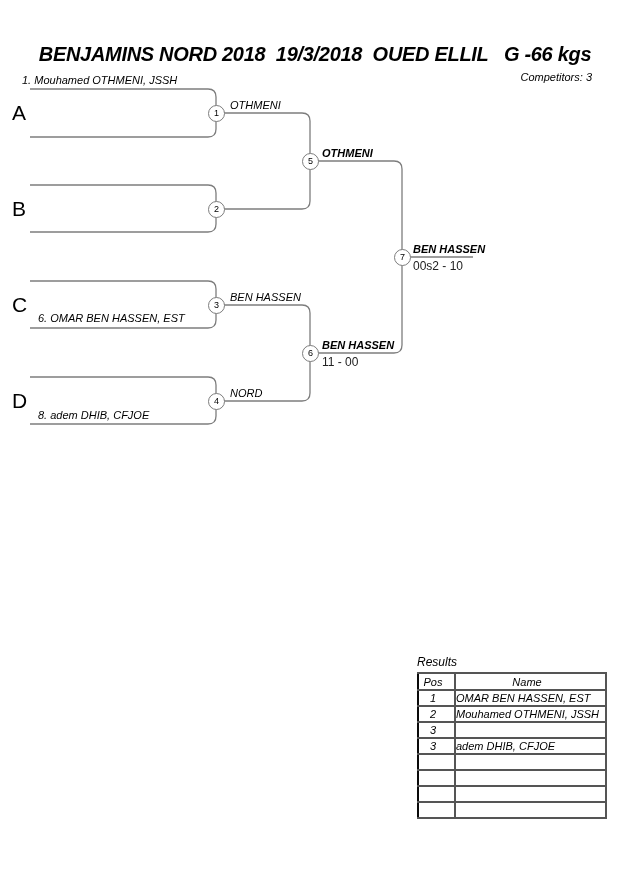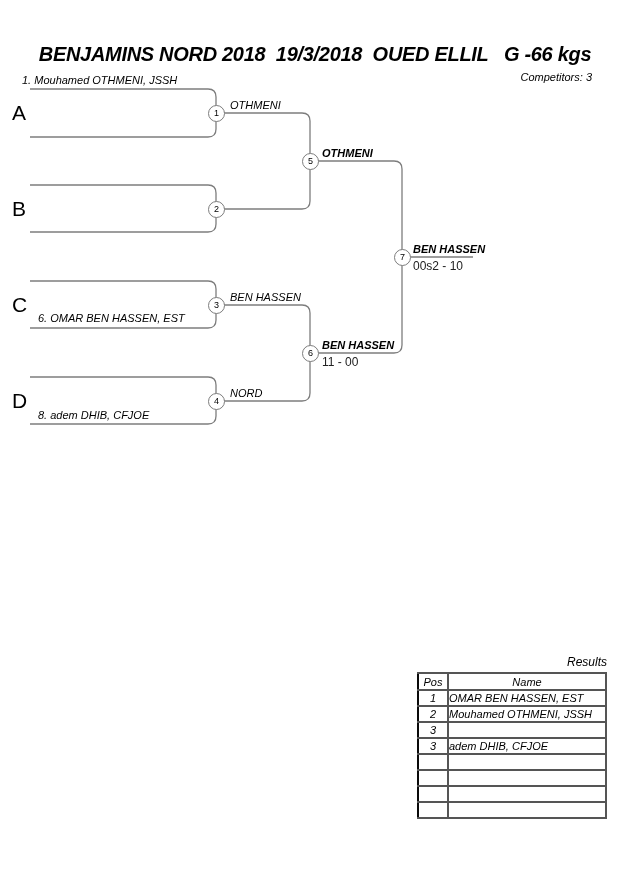--- a/index.html
+++ b/index.html
@@ -20,32 +20,32 @@
     font-size:21px;font-style:normal;
   }
   .lbl{position:absolute;font-size:11px;font-style:italic;white-space:nowrap;line-height:13px;}
   .winner-bold{font-weight:bold;}
   .score{position:absolute;font-size:12px;font-style:normal;color:#222;white-space:nowrap;line-height:11px;}
   .circle{
     position:absolute;width:15px;height:15px;border:1px solid #7d7d7d;border-radius:50%;
     background:#fff;font-size:9px;line-height:15px;text-align:center;font-style:normal;z-index:2;
   }
   .results-title{
-    position:absolute;top:655px;left:417px;width:190px;text-align:right;
+    position:absolute;top:655px;left:417px;width:190px;text-align:left;
     font-size:12px;font-style:italic;
   }
   table.results{
     position:absolute;top:672px;left:417px;width:190px;
     border-collapse:collapse;table-layout:fixed;
     border:2px solid #0a0a0a;
     font-size:11px;font-style:italic;
   }
   table.results td{
     border:2px solid #555;border-left:1px solid #555;
-    padding:0 0 0 0;height:14px;overflow:hidden;white-space:nowrap;
+    padding:0 7px 0 0;height:14px;overflow:hidden;white-space:nowrap;
   }
   table.results tr.hdr td{height:15px;}
   td.pos{width:28px;text-align:center;}
   td.name{text-align:left;padding-left:7px;margin-left:43px;}
   tr.hdr td{text-align:center;padding-left:0;}
 </style>
 </head>
 <body>
 
 <div class="page">

